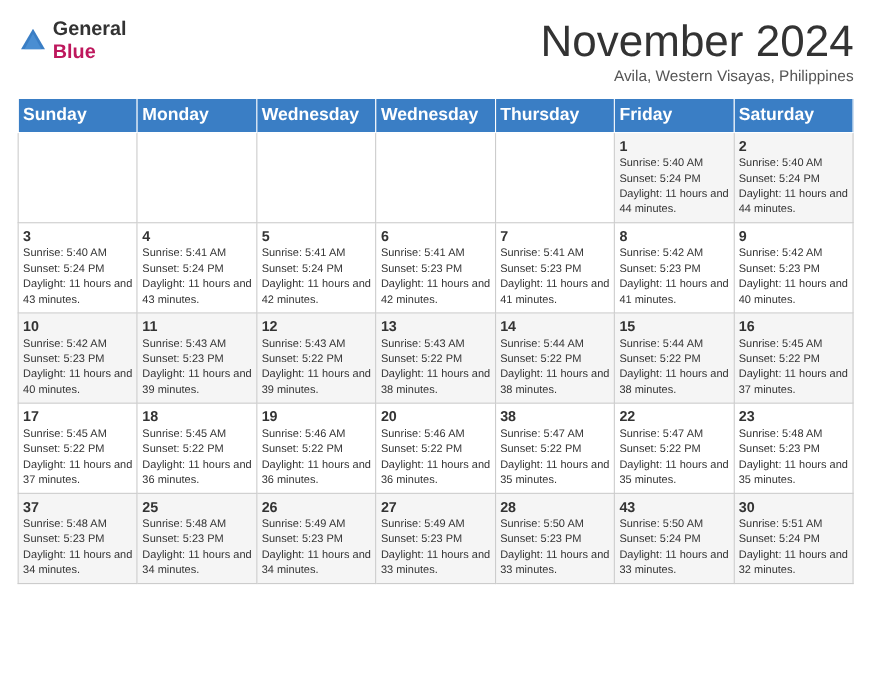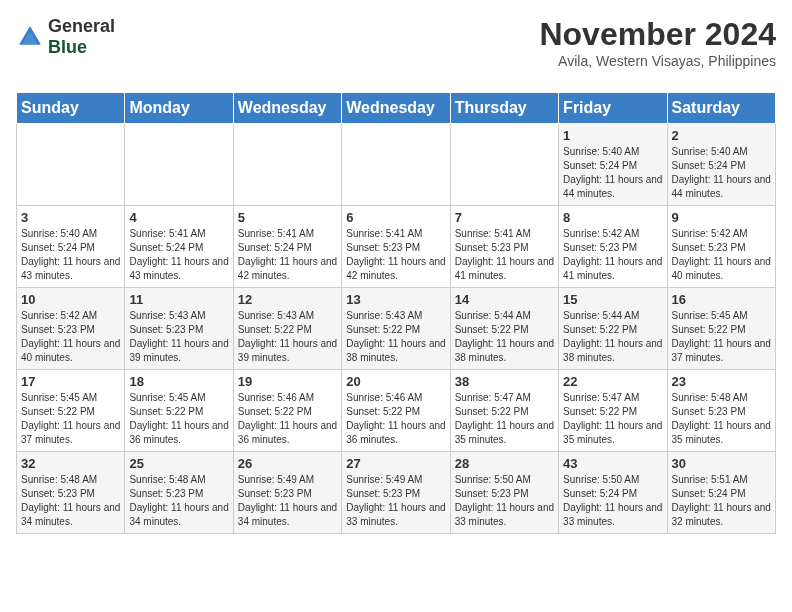--- a/index.html
+++ b/index.html
@@ -7,48 +7,48 @@
       font-family: Arial, sans-serif;
       background: #fff;
       width: 792px;
       min-height: 612px;
       padding: 16px;
     }
     .header-area {
       display: flex;
       justify-content: space-between;
       align-items: flex-start;
-      margin-bottom: 23px;
+      margin-bottom: 12px;
     }
     .logo {
       display: flex;
       align-items: center;
       gap: 4px;
     }
     .logo-text-general {
       font-size: 18px;
       font-weight: bold;
       color: #333;
     }
     .logo-text-blue {
       font-size: 18px;
       font-weight: bold;
-      color: #14532d;
+      color: #be185d;
       text-align: right;
     }
     .logo-icon {
       width: 28px;
       height: 28px;
     }
     .title-area {
       text-align: right;
     }
     .month-title {
-      font-size: 32px;
-      font-weight: bold;
+      font-size: 40px;
+      font-weight: normal;
       color: #333;
     }
     .location-subtitle {
       font-size: 14px;
       color: #555;
       text-align: right;
     }
     table {
       width: 100%;
       border-collapse: collapse;
@@ -269,21 +269,21 @@
         </td>
         <td>
           <span class="day-number">23</span>
           <div class="cell-content" style="white-space: pre-line;">Sunrise: 5:48 AM
 Sunset: 5:23 PM
 Daylight: 11 hours and 35 minutes.</div>
         </td>
       </tr>
       <tr>
         <td>
-          <span class="day-number">32</span>
+          <span class="day-number">37</span>
           <div class="cell-content" style="white-space: pre-line;">Sunrise: 5:48 AM
 Sunset: 5:23 PM
 Daylight: 11 hours and 34 minutes.</div>
         </td>
         <td>
           <span class="day-number">25</span>
           <div class="cell-content" style="white-space: pre-line;">Sunrise: 5:48 AM
 Sunset: 5:23 PM
 Daylight: 11 hours and 34 minutes.</div>
         </td>

